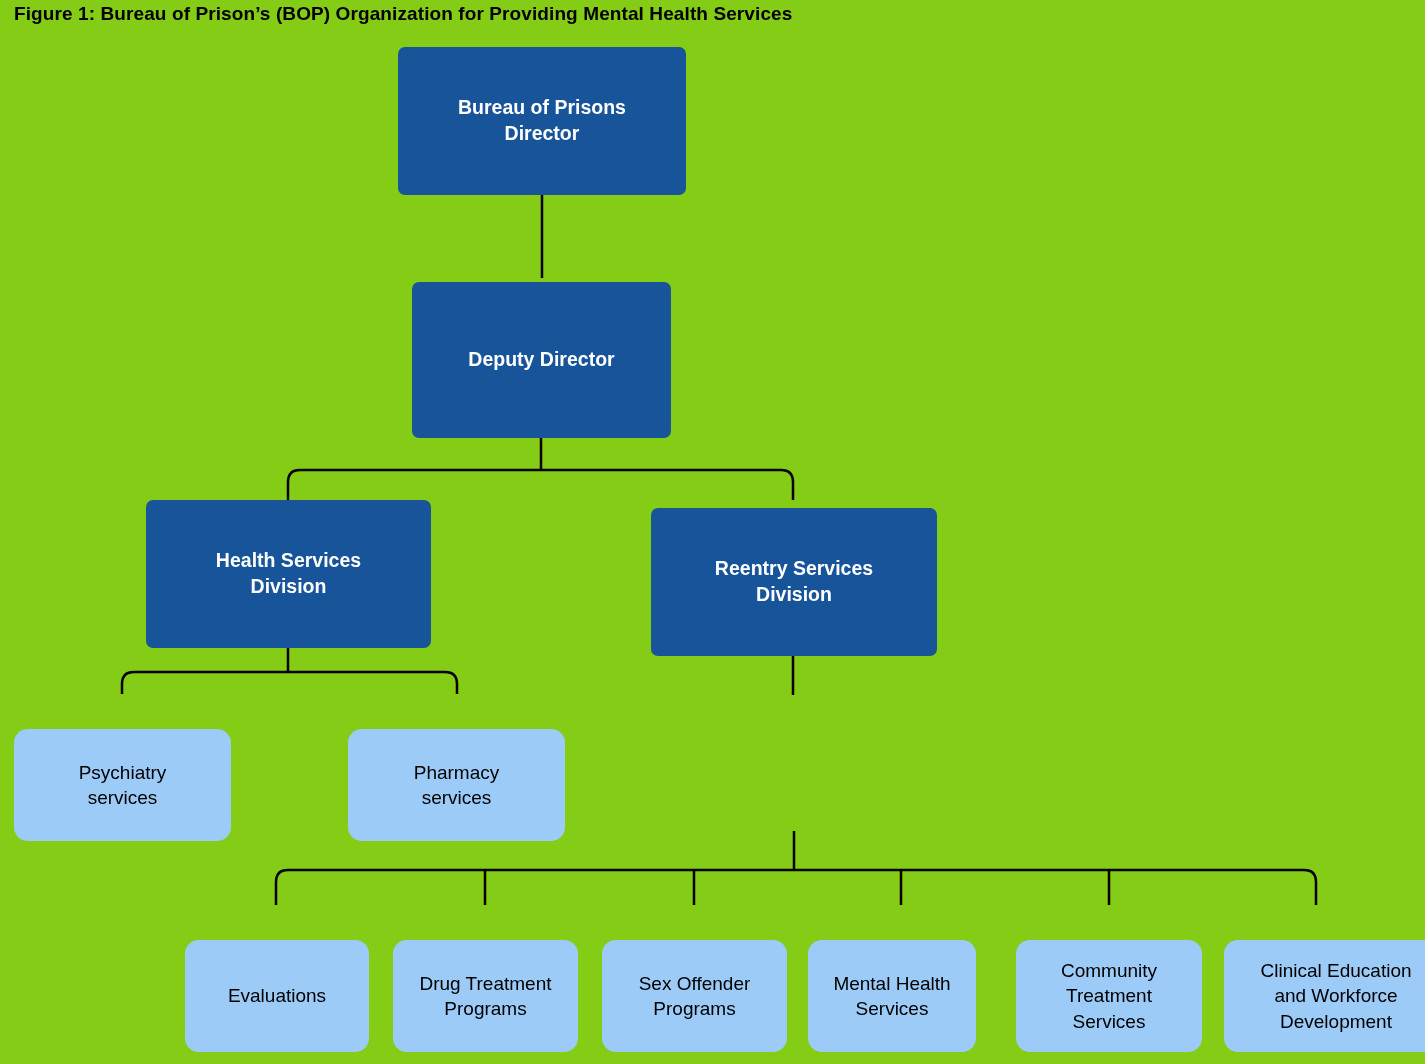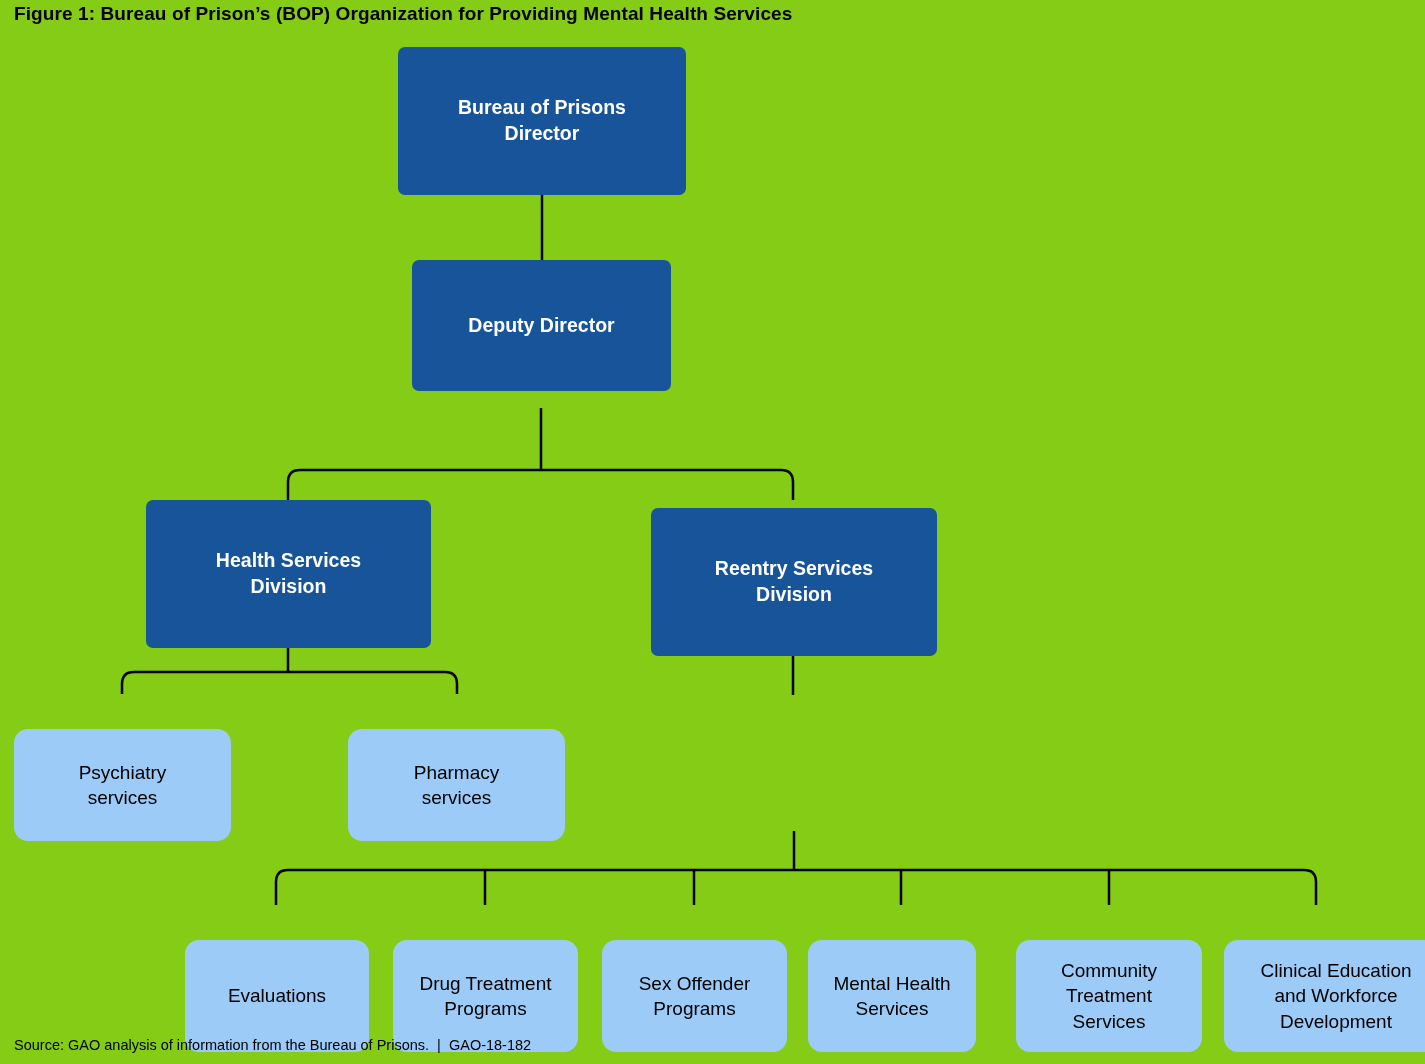--- a/index.html
+++ b/index.html
@@ -57,21 +57,21 @@
     background: var(--color-light-blue, #9DCBF7);
     color: #000000;
     font-weight: normal;
     font-size: 19px;
     border-radius: 14px;
     margin-top: 35px;
   }
 
   
   #n-director   { left: 398px; top: 47px;  width: 288px; height: 148px; }
-  #n-deputy     { left: 412px; top: 260px; width: 259px; height: 131px; }
+  #n-deputy     { left: 412px; top: 282px; width: 259px; height: 156px; }
   #n-health     { left: 146px; top: 500px; width: 285px; height: 148px; }
   #n-reentry    { left: 651px; top: 508px; width: 286px; height: 148px; }
   #n-psychiatry { left: 14px;  top: 694px; width: 217px; height: 112px; }
   #n-pharmacy   { left: 348px; top: 694px; width: 217px; height: 112px; }
   #n-psychology { left: 666px; top: 695px; width: 256px; height: 136px; }
   #n-evaluations { left: 185px;  top: 905px; width: 184px; height: 112px; }
   #n-drug        { left: 393px;  top: 905px; width: 185px; height: 112px; }
   #n-sexoffender { left: 602px;  top: 905px; width: 185px; height: 112px; }
   #n-mentalhealth{ left: 808px;  top: 905px; width: 168px; height: 112px; }
   #n-community   { left: 1016px; top: 905px; width: 186px; height: 112px; }
@@ -131,15 +131,14 @@
 Services</div>
 
   <div class="node light" id="n-community">Community
 Treatment
 Services</div>
 
   <div class="node light" id="n-clinical">Clinical Education
 and Workforce
 Development</div>
 
-  <div class="source-note">Source: GAO analysis of information from the Bureau of Prisons.  |  GAO-18-182</div>
 
 </div>
 
 </body></html>

